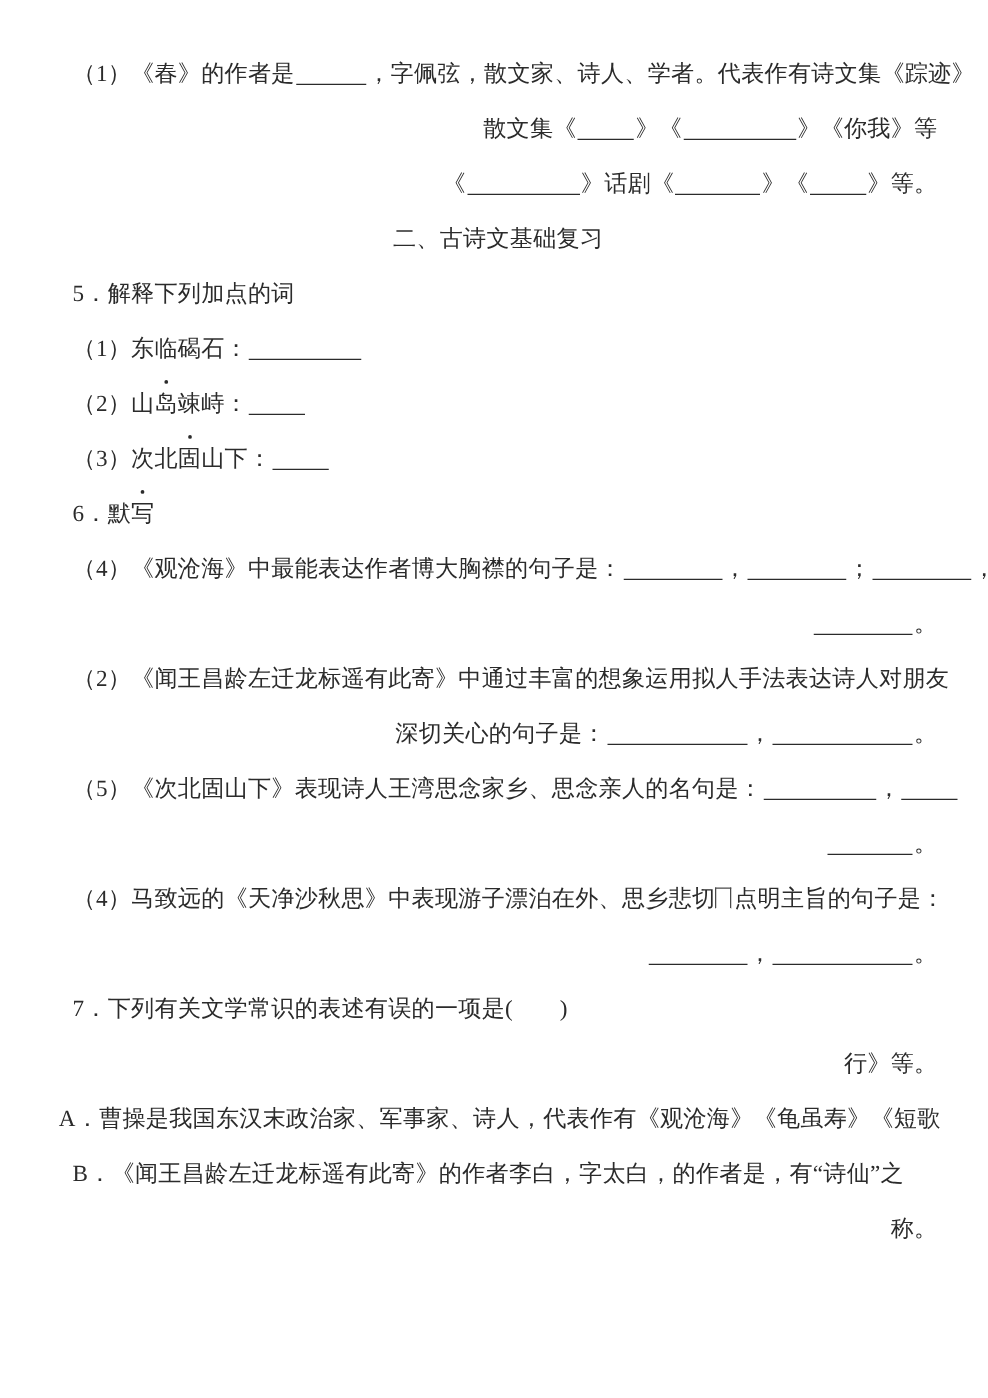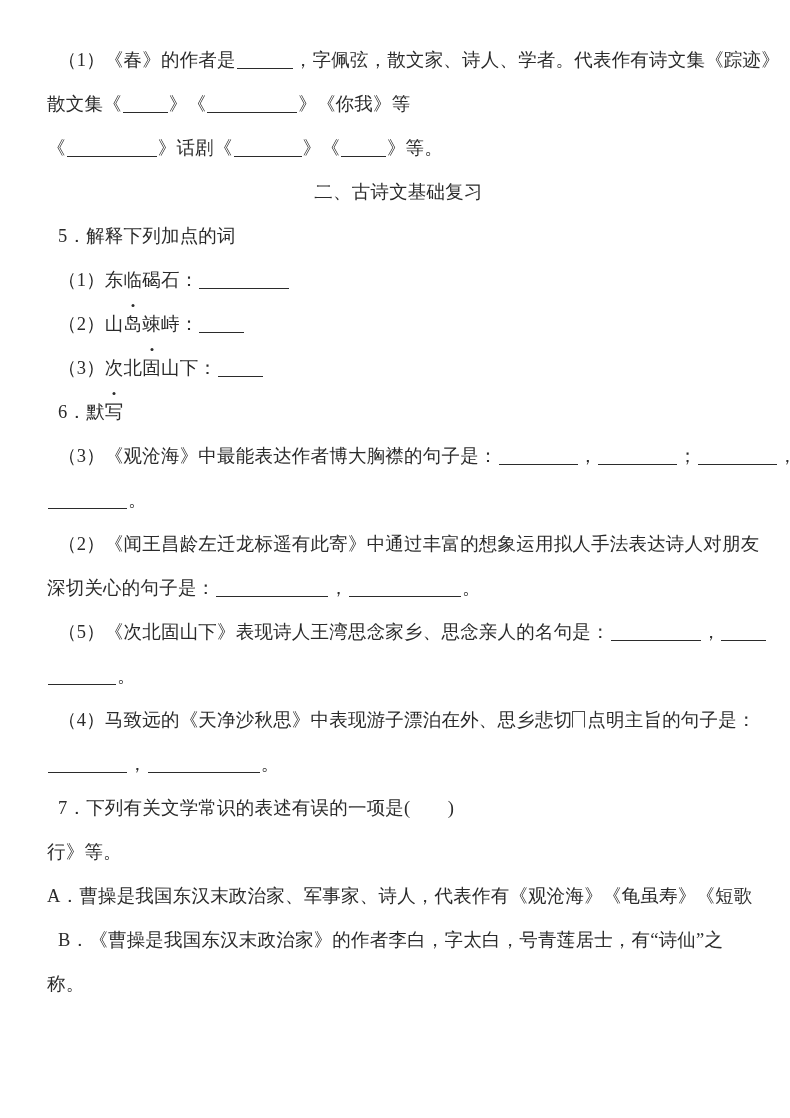--- a/index.html
+++ b/index.html
@@ -31,21 +31,21 @@
   .line {
     font-size: 18.5px;
     line-height: 44px;
     height: 44px;
     white-space: nowrap;
     letter-spacing: 0.2px;
     color: #2b2b2b;
     -webkit-font-smoothing: antialiased;
   }
   .line.indent { padding-left: 11px; }
-  .line.cont   { padding-left: 0px; }
+  .line.cont   { padding-left: 0px; text-align: right; }
 
   
   .blank {
     display: inline-block;
     border-bottom: 1.4px solid #2b2b2b;
     vertical-align: -3px;
     margin: 0 1px;
   }
   .b4  { width: 45px; }
   .b5  { width: 56px; }
@@ -112,21 +112,21 @@
   <div class="line indent">
     <span>（2）山岛</span><span class="dotchar">竦</span><span>峙：</span><span class="blank b4"></span>
   </div>
   <div class="line indent">
     <span>（3）</span><span class="dotchar">次</span><span>北固山下：</span><span class="blank b4"></span>
   </div>
 
   <div class="line q-head">6．默写</div>
 
   <div class="line indent">
-    <span>（3）《观沧海》中最能表达作者博大胸襟的句子是：</span><span class="blank b7"></span><span>，</span><span class="blank b7"></span><span>；</span><span class="blank b7"></span><span>，</span>
+    <span>（4）《观沧海》中最能表达作者博大胸襟的句子是：</span><span class="blank b7"></span><span>，</span><span class="blank b7"></span><span>；</span><span class="blank b7"></span><span>，</span>
   </div>
   <div class="line cont">
     <span class="blank b7"></span><span>。</span>
   </div>
 
   <div class="line indent">（2）《闻王昌龄左迁龙标遥有此寄》中通过丰富的想象运用拟人手法表达诗人对朋友</div>
   <div class="line cont">
     <span>深切关心的句子是：</span><span class="blank b10"></span><span>，</span><span class="blank b10"></span><span>。</span>
   </div>
 
@@ -140,16 +140,16 @@
   <div class="line indent">
     <span>（4）马致远的《天净沙秋思》中表现游子漂泊在外、思乡悲切</span><span class="tofu"></span><span>点明主旨的句子是：</span>
   </div>
   <div class="line cont">
     <span class="blank b7"></span><span>，</span><span class="blank b10"></span><span>。</span>
   </div>
 
   <div class="line q-head">7．下列有关文学常识的表述有误的一项是(　　)</div>
   <div class="line cont">行》等。</div>
   <div class="line cont">A．曹操是我国东汉末政治家、军事家、诗人，代表作有《观沧海》《龟虽寿》《短歌</div>
-  <div class="line indent">B．《曹操是我国东汉末政治家》的作者李白，字太白，号青莲居士，有“诗仙”之</div>
+  <div class="line indent">B．《闻王昌龄左迁龙标遥有此寄》的作者李白，字太白，的作者是，有“诗仙”之</div>
   <div class="line cont">称。</div>
 
 </div>
 
 </body></html>

